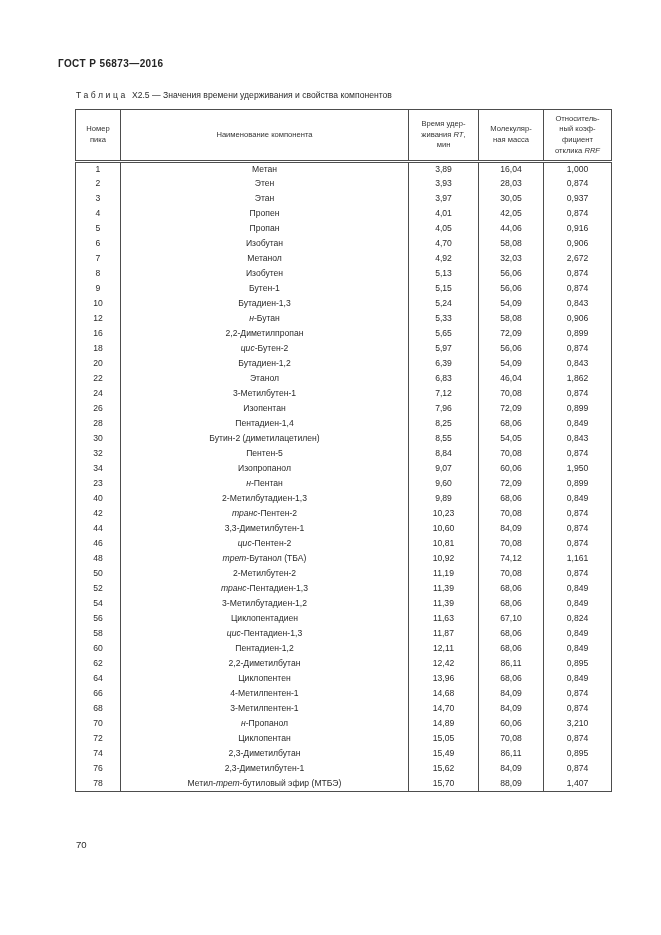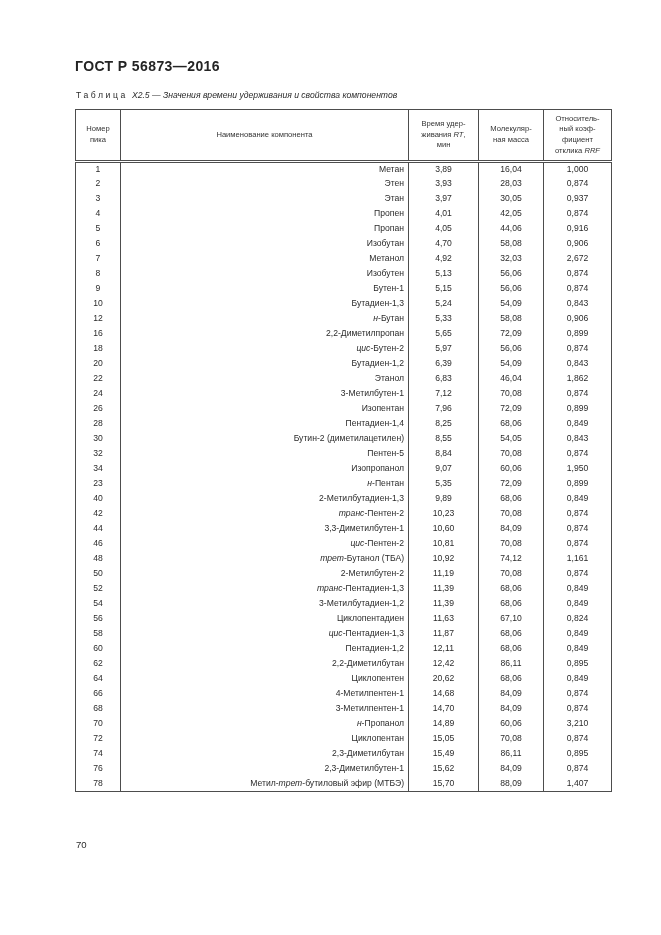--- a/index.html
+++ b/index.html
@@ -5,29 +5,29 @@
   * { margin:0; padding:0; box-sizing:border-box; }
   html, body { background:#ffffff; }
   body {
     width:661px; height:935px;
     position:relative;
     font-family:"Liberation Sans", sans-serif;
     color:#242424;
     overflow:hidden;
   }
   .doc-code {
-    position:absolute; left:75px; top:58px;
-    font-size:14px; font-weight:bold; letter-spacing:0.4px;
+    position:absolute; left:58px; top:58px;
+    font-size:10px; font-weight:bold; letter-spacing:0.4px;
   }
   .table-caption {
     position:absolute; left:76px; top:90px;
     font-size:8.6px; color:#2b2b2b;
   }
   .caption-label { letter-spacing:2.6px; }
-  .caption-rest { margin-left:4px;font-style:italic; }
+  .caption-rest { margin-left:4px; }
   .data-table {
     position:absolute; left:75px; top:109px;
     width:536px;
     border-collapse:collapse; table-layout:fixed;
     font-size:8.6px; color:#2b2b2b;
     border:1px solid #4d4d4d;
   }
   .data-table th, .data-table td {
     border-left:1px solid #4d4d4d;
     border-right:1px solid #4d4d4d;
@@ -44,21 +44,21 @@
     white-space:pre-line;
     color:#333;
   }
   .data-table tbody td {
     height:15px;
     padding:0 4px;
     vertical-align:middle;
     line-height:1.1;
   }
   td.c-num, td.c-rt, td.c-mass, td.c-rrf { text-align:center; }
-  td.c-name { text-align:right; padding-left:8px; }
+  td.c-name { text-align:center; padding-left:8px; }
   .page-number {
     position:absolute; left:76px; top:839px;
     font-size:9.6px; color:#2b2b2b;
   }
 </style>
 </head>
 <body>
 
 <div class="page">
 
@@ -229,21 +229,21 @@
         <tr>
           <td class="c-num">34</td>
           <td class="c-name">Изопропанол</td>
           <td class="c-rt">9,07</td>
           <td class="c-mass">60,06</td>
           <td class="c-rrf">1,950</td>
         </tr>
         <tr>
           <td class="c-num">23</td>
           <td class="c-name"><i>н</i>-Пентан</td>
-          <td class="c-rt">5,35</td>
+          <td class="c-rt">9,60</td>
           <td class="c-mass">72,09</td>
           <td class="c-rrf">0,899</td>
         </tr>
         <tr>
           <td class="c-num">40</td>
           <td class="c-name">2-Метилбутадиен-1,3</td>
           <td class="c-rt">9,89</td>
           <td class="c-mass">68,06</td>
           <td class="c-rrf">0,849</td>
         </tr>
@@ -320,21 +320,21 @@
         <tr>
           <td class="c-num">62</td>
           <td class="c-name">2,2-Диметилбутан</td>
           <td class="c-rt">12,42</td>
           <td class="c-mass">86,11</td>
           <td class="c-rrf">0,895</td>
         </tr>
         <tr>
           <td class="c-num">64</td>
           <td class="c-name">Циклопентен</td>
-          <td class="c-rt">20,62</td>
+          <td class="c-rt">13,96</td>
           <td class="c-mass">68,06</td>
           <td class="c-rrf">0,849</td>
         </tr>
         <tr>
           <td class="c-num">66</td>
           <td class="c-name">4-Метилпентен-1</td>
           <td class="c-rt">14,68</td>
           <td class="c-mass">84,09</td>
           <td class="c-rrf">0,874</td>
         </tr>

